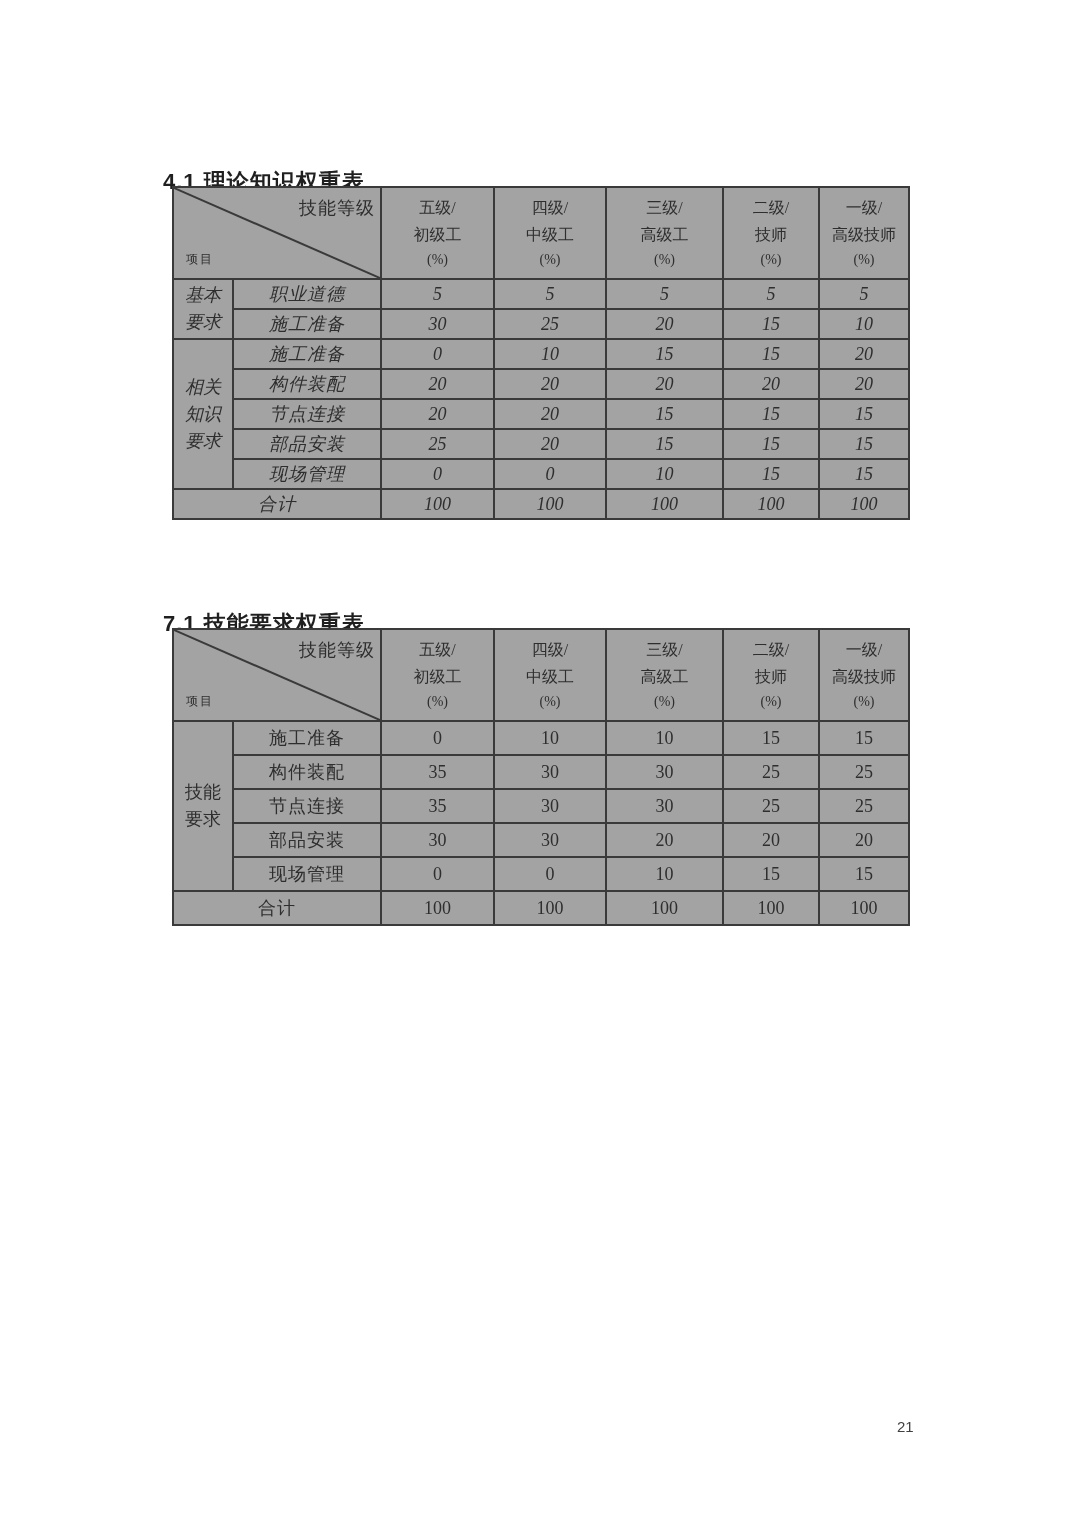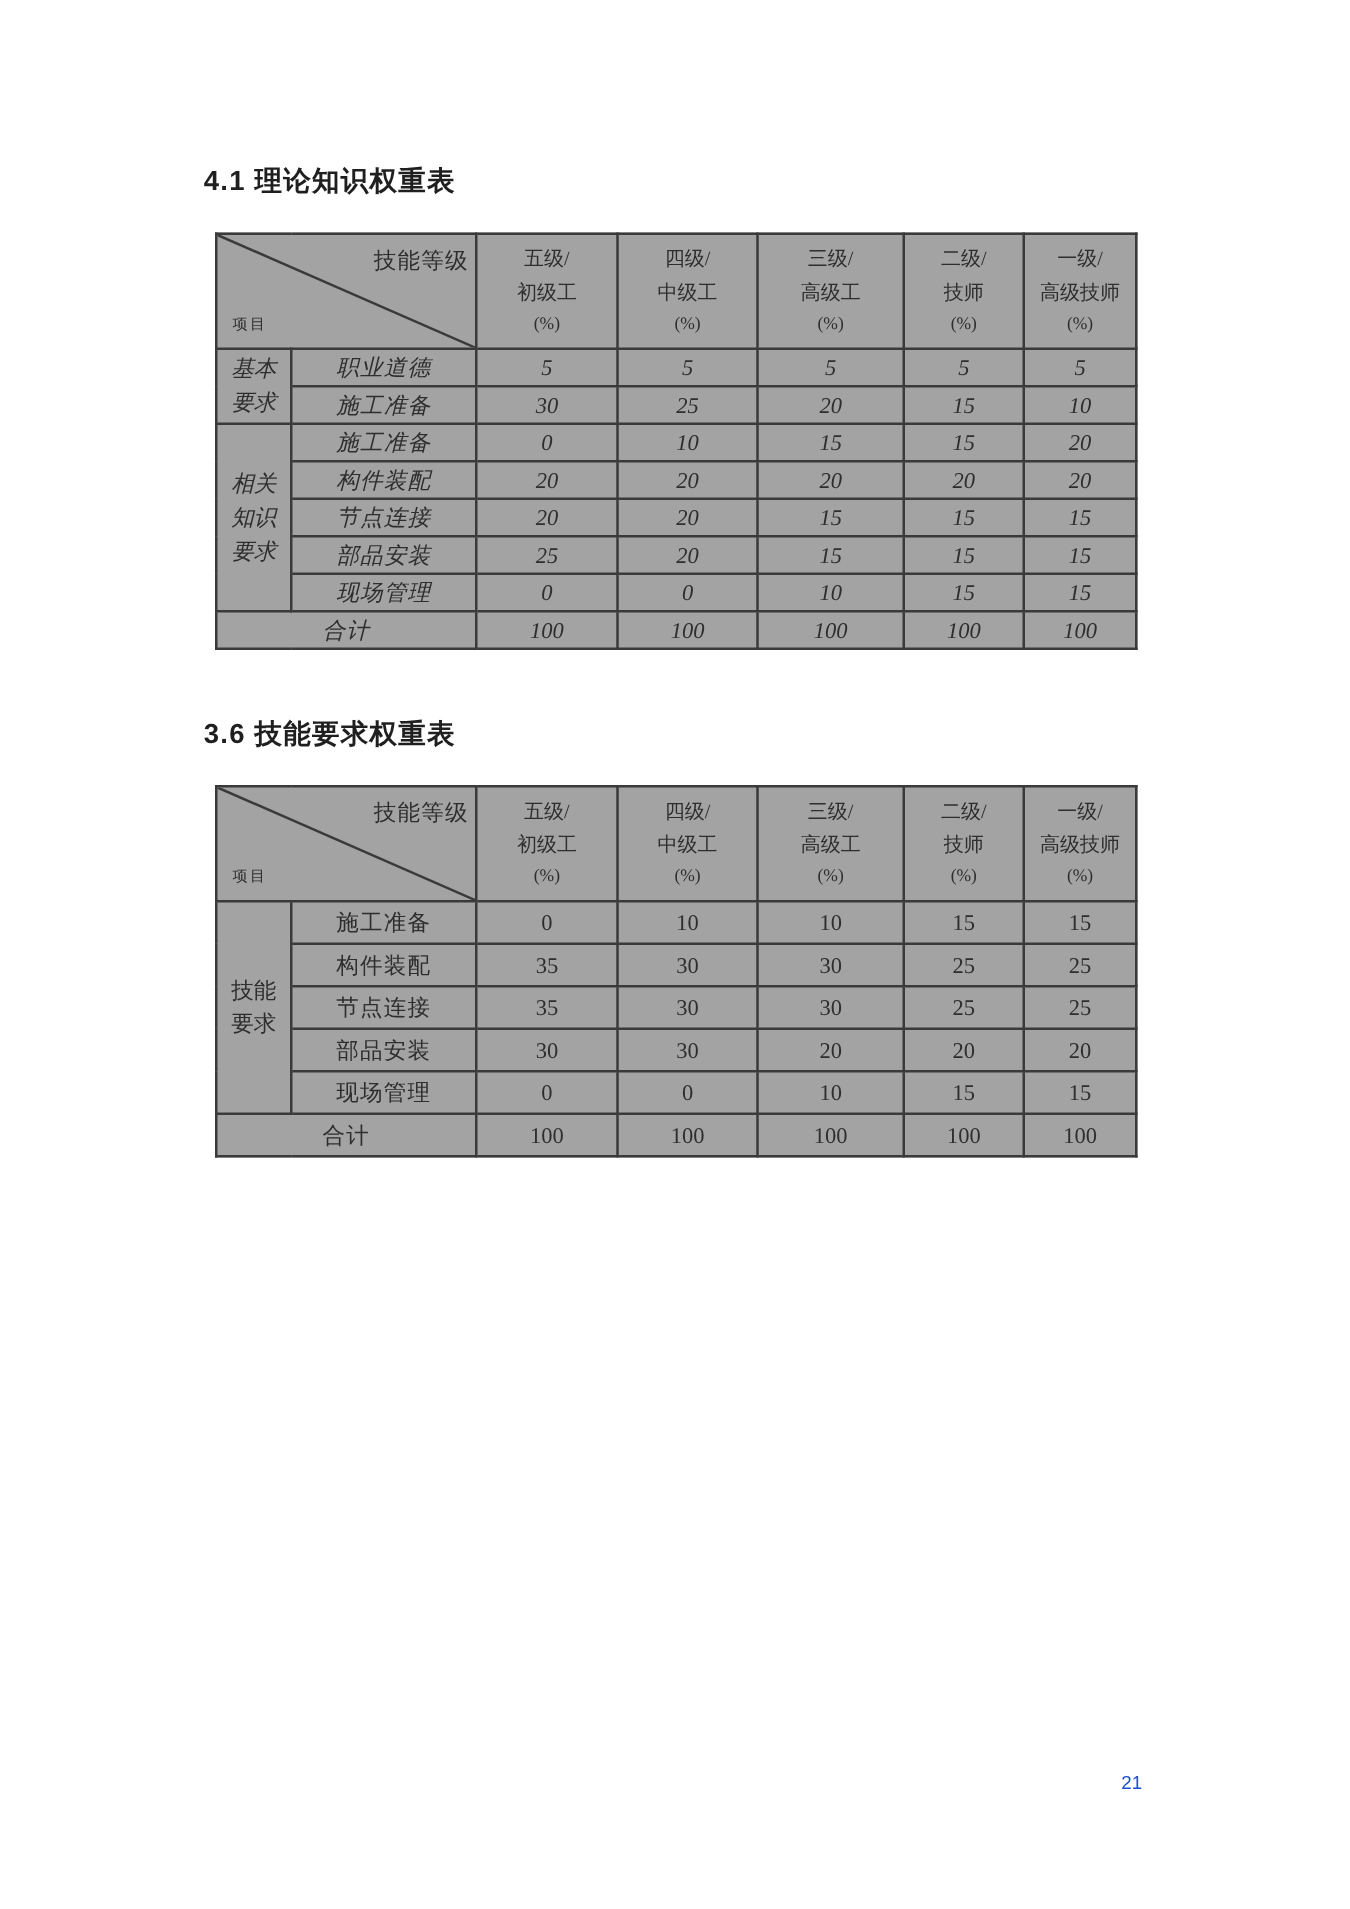--- a/index.html
+++ b/index.html
@@ -18,20 +18,21 @@
   }
   .section-title {
     position: absolute;
     left: 163px;
     font-family: "Liberation Sans", "DejaVu Sans", sans-serif;
     font-weight: 700;
     font-size: 22px;
     color: #1f1f1f;
     letter-spacing: 1px;
     white-space: nowrap;
+    margin-top: 37px;
   }
   #title-theory { top: 130px; }
   #title-skills { top: 572px; }
 
   table.weight-table {
     position: absolute;
     left: 172px;
     border-collapse: collapse;
     table-layout: fixed;
     width: 736px;
@@ -87,21 +88,21 @@
   td.item-cell { font-size: 18px; letter-spacing: 1px; }
   td.value-cell, td.total-value-cell { font-size: 17px; }
   td.total-label-cell { font-size: 18px; letter-spacing: 1px; }
 
   .page-number {
     position: absolute;
     left: 897px;
     top: 1418px;
     font-family: "Liberation Sans", "DejaVu Sans", sans-serif;
     font-size: 15px;
-    color: #1d4ed8;
+    color: #404040;
   }
 </style>
 </head>
 <body>
 
 <div class="page">
 
   <h2 class="section-title" id="title-theory">4.1 理论知识权重表</h2>
 
   <table class="weight-table" id="table-theory">
@@ -213,21 +214,21 @@
           <td class="total-label-cell data-row-cell" colspan="2">合计</td>
           <td class="total-value-cell data-row-cell">100</td>
           <td class="total-value-cell data-row-cell">100</td>
           <td class="total-value-cell data-row-cell">100</td>
           <td class="total-value-cell data-row-cell">100</td>
           <td class="total-value-cell data-row-cell">100</td>
         </tr>
       </tbody>
     </table>
 
-  <h2 class="section-title" id="title-skills">3.6 技能要求权重表</h2>
+  <h2 class="section-title" id="title-skills">7.1 技能要求权重表</h2>
 
   <table class="weight-table" id="table-skills">
       <colgroup>
         <col style="width: 60px;">
         <col style="width: 148px;">
         <col style="width: 113px;">
         <col style="width: 112px;">
         <col style="width: 117px;">
         <col style="width: 96px;">
         <col style="width: 90px;">

